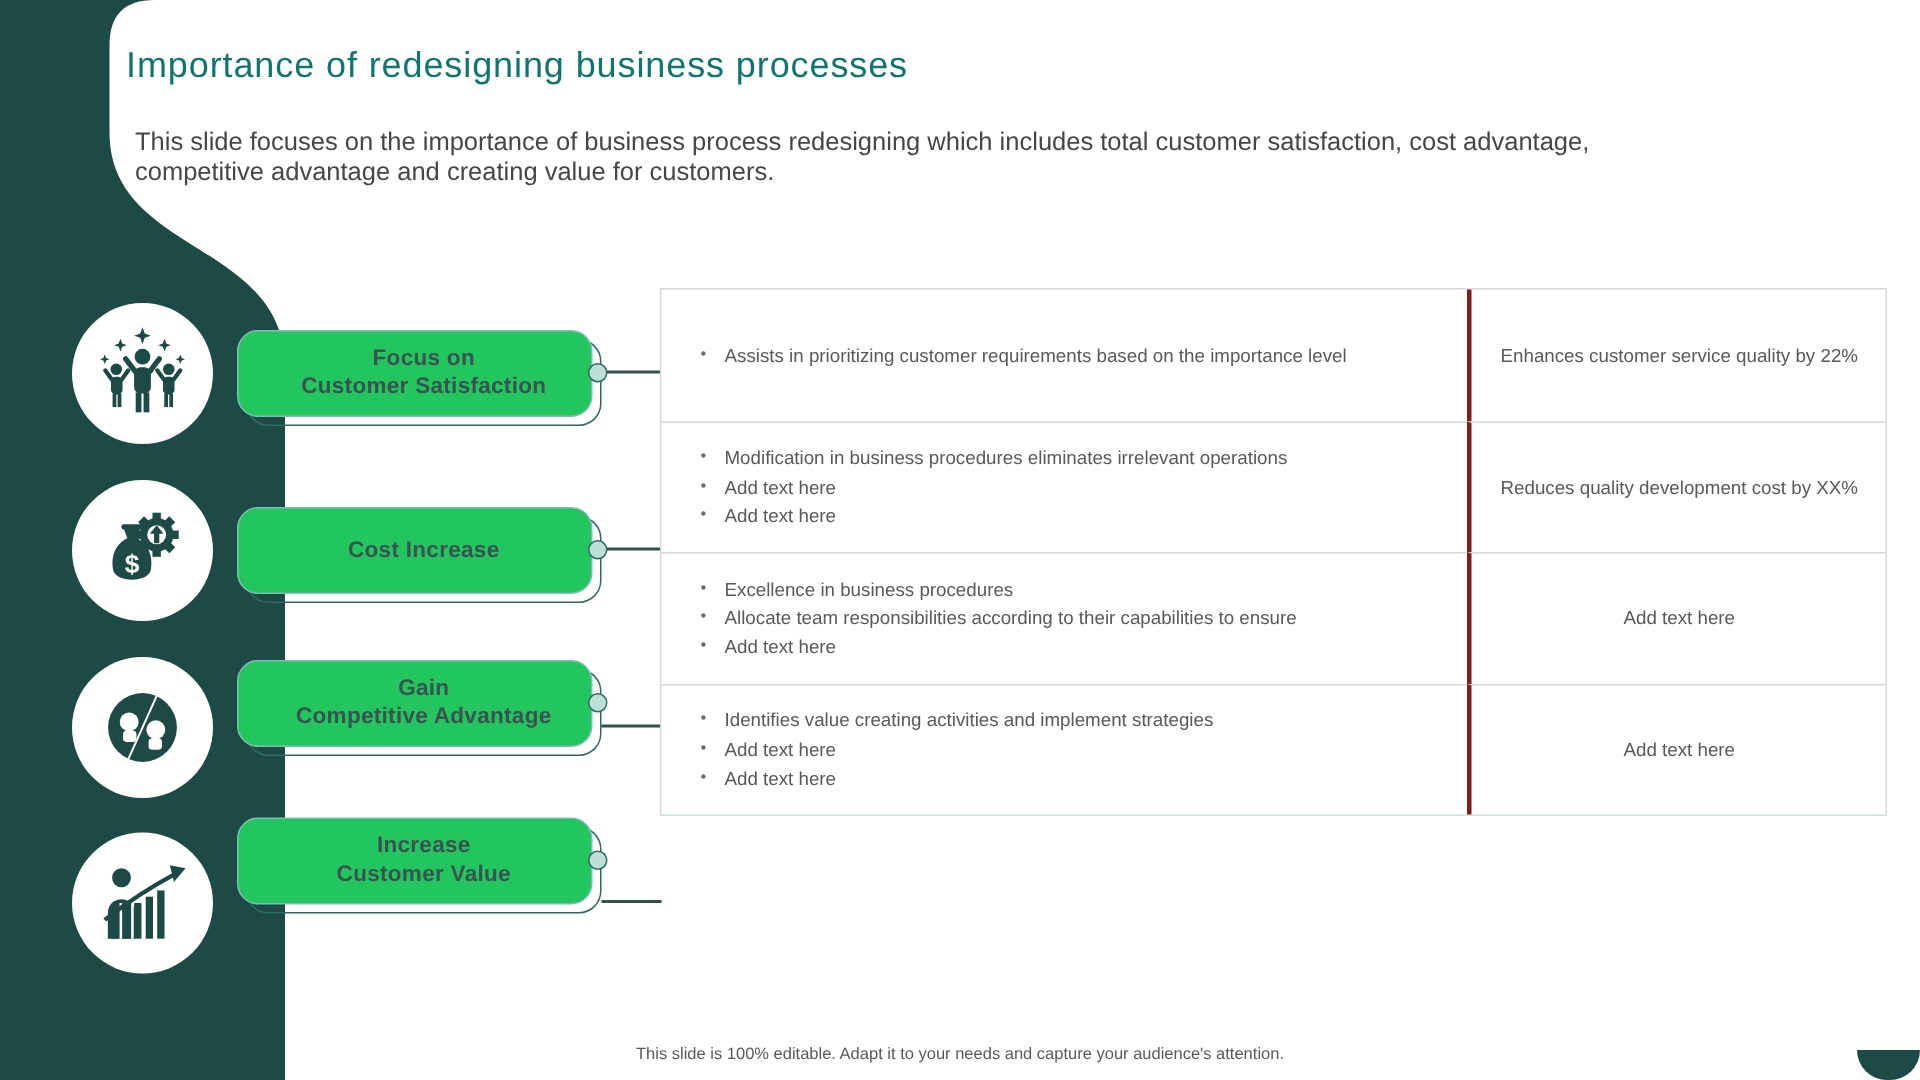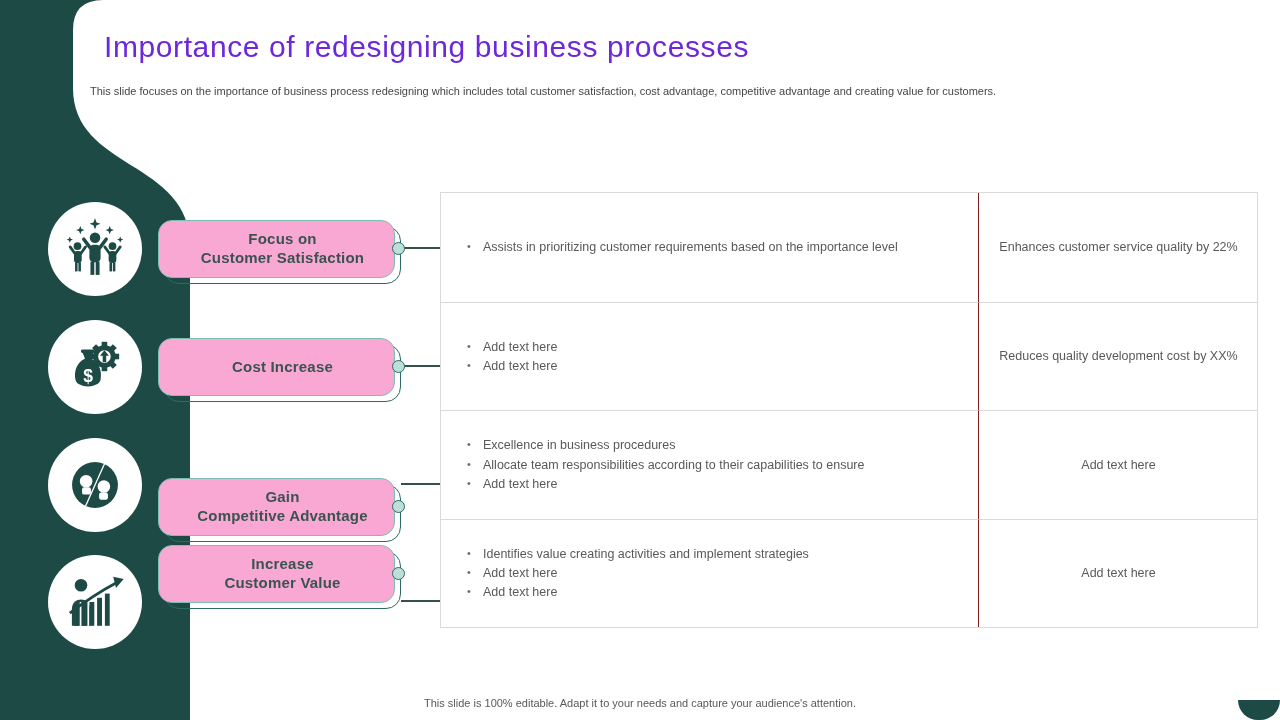--- a/index.html
+++ b/index.html
@@ -9,73 +9,73 @@
     overflow:hidden; font-family:"Liberation Sans", sans-serif;
   }
   
   .sidebar-svg { position:absolute; left:0; top:0; }
   
   .corner-semicircle {
     position:absolute; left:1238px; top:700px; width:42px; height:20px;
     background:#1E4A46; border-radius:0 0 21px 21px;
   }
   .title {
-    position:absolute; left:104px; top:30px; width:1000px;
-    font-size:30px; color:#6d28d9; letter-spacing:0.6px; font-weight:400;
+    position:absolute; left:84px; top:30px; width:1000px;
+    font-size:24px; color:#0f766e; letter-spacing:0.6px; font-weight:400;
   }
   .subtitle {
     position:absolute; left:90px; top:85px; width:1020px;
-    font-size:11px; color:#464646;
+    font-size:17px; color:#464646;
   }
   
   .icon-circle {
     position:absolute; left:48px; width:94px; height:94px; background:#ffffff;
     border-radius:50%; display:flex; align-items:center; justify-content:center;
   }
   
   .pill { position:absolute; left:158px; width:237px; height:58px; }
   .pill .tab {
     position:absolute; left:-8px; top:-3px; width:20px; height:74px;
     background:#1E4A46; border-radius:2px;
   }
   .pill .outline {
     position:absolute; left:6px; top:6px; width:237px; height:58px;
     border:1.5px solid #2D6B63; border-radius:15px; background:transparent;
   }
   .pill .fill {
     position:absolute; left:0; top:0; width:237px; height:58px;
-    background:#f9a8d4; border:1px solid #7FBDB3; border-radius:14px;
+    background:#22c55e; border:1px solid #7FBDB3; border-radius:14px;
     display:flex; align-items:center; justify-content:center;padding-left:12px;
   }
   .pill .label {
     font-size:15px; font-weight:bold; color:#3B5350; text-align:center;
     white-space:pre-line; line-height:1.25; letter-spacing:0.2px;
   }
   .pill .node {
     position:absolute; left:234px; top:22px; width:13px; height:13px;
     background:#BCE0D9; border:1.5px solid #2D6B63; border-radius:50%; z-index:3;
   }
   .connector-line {
     position:absolute; left:401px; width:40px; height:1.5px; background:#35504D;
   }
   
   .table {
-    position:absolute; left:440px; top:192px; width:818px; height:436px;
+    position:absolute; left:440px; top:192px; width:818px; height:352px;
     border:1px solid #D9D9D9; border-bottom:1px solid #C9E4DE;
     display:grid; grid-template-columns:537px 280px; grid-template-rows:repeat(4,1fr);
     background:#ffffff;
   }
   .cell { border-top:1px solid #D9D9D9; }
   .cell.first-row { border-top:none; }
   .cell.bullets-cell {
     display:flex; flex-direction:column; justify-content:center;
     padding:8px 12px 8px 18px;
   }
   .cell.outcome-cell {
-    border-left:1px solid #7f1d1d; display:flex; align-items:center;
+    border-left:3px solid #7f1d1d; display:flex; align-items:center;
     justify-content:center; text-align:center; padding:8px 14px;
     font-size:12.5px; color:#595959;
   }
   ul.bullets { list-style:none; margin:0; padding:0; }
   ul.bullets li {
     position:relative; padding-left:24px; margin:3px 0;
     font-size:12.5px; color:#595959; line-height:1.3;
   }
   ul.bullets li::before {
     content:"•"; position:absolute; left:8px; top:0px;
@@ -192,21 +192,21 @@
   <div class="pill" style="top:338px">
     <div class="tab"></div>
     <div class="outline"></div>
     <div class="fill">
       <div class="label">Cost Increase</div>
     </div>
     <div class="node"></div>
   </div>
   <div class="connector-line" style="top:365px"></div>
 
-  <div class="pill" style="top:478px">
+  <div class="pill" style="top:440px">
     <div class="tab"></div>
     <div class="outline"></div>
     <div class="fill">
       <div class="label">Gain
 Competitive Advantage</div>
     </div>
     <div class="node"></div>
   </div>
   <div class="connector-line" style="top:483px"></div>
 
@@ -224,20 +224,21 @@
   <div class="table">
     <div class="cell bullets-cell first-row">
       <ul class="bullets">
         <li>Assists in prioritizing customer requirements based on the importance level</li>
       </ul>
     </div>
     <div class="cell outcome-cell first-row">Enhances customer service quality by 22%</div>
 
     <div class="cell bullets-cell">
       <ul class="bullets">
+        <li>Modification in business procedures eliminates irrelevant operations</li>
         <li>Add text here</li>
         <li>Add text here</li>
       </ul>
     </div>
     <div class="cell outcome-cell">Reduces quality development cost by XX%</div>
 
     <div class="cell bullets-cell">
       <ul class="bullets">
         <li>Excellence in business procedures</li>
         <li>Allocate team responsibilities according to their capabilities to ensure</li>

